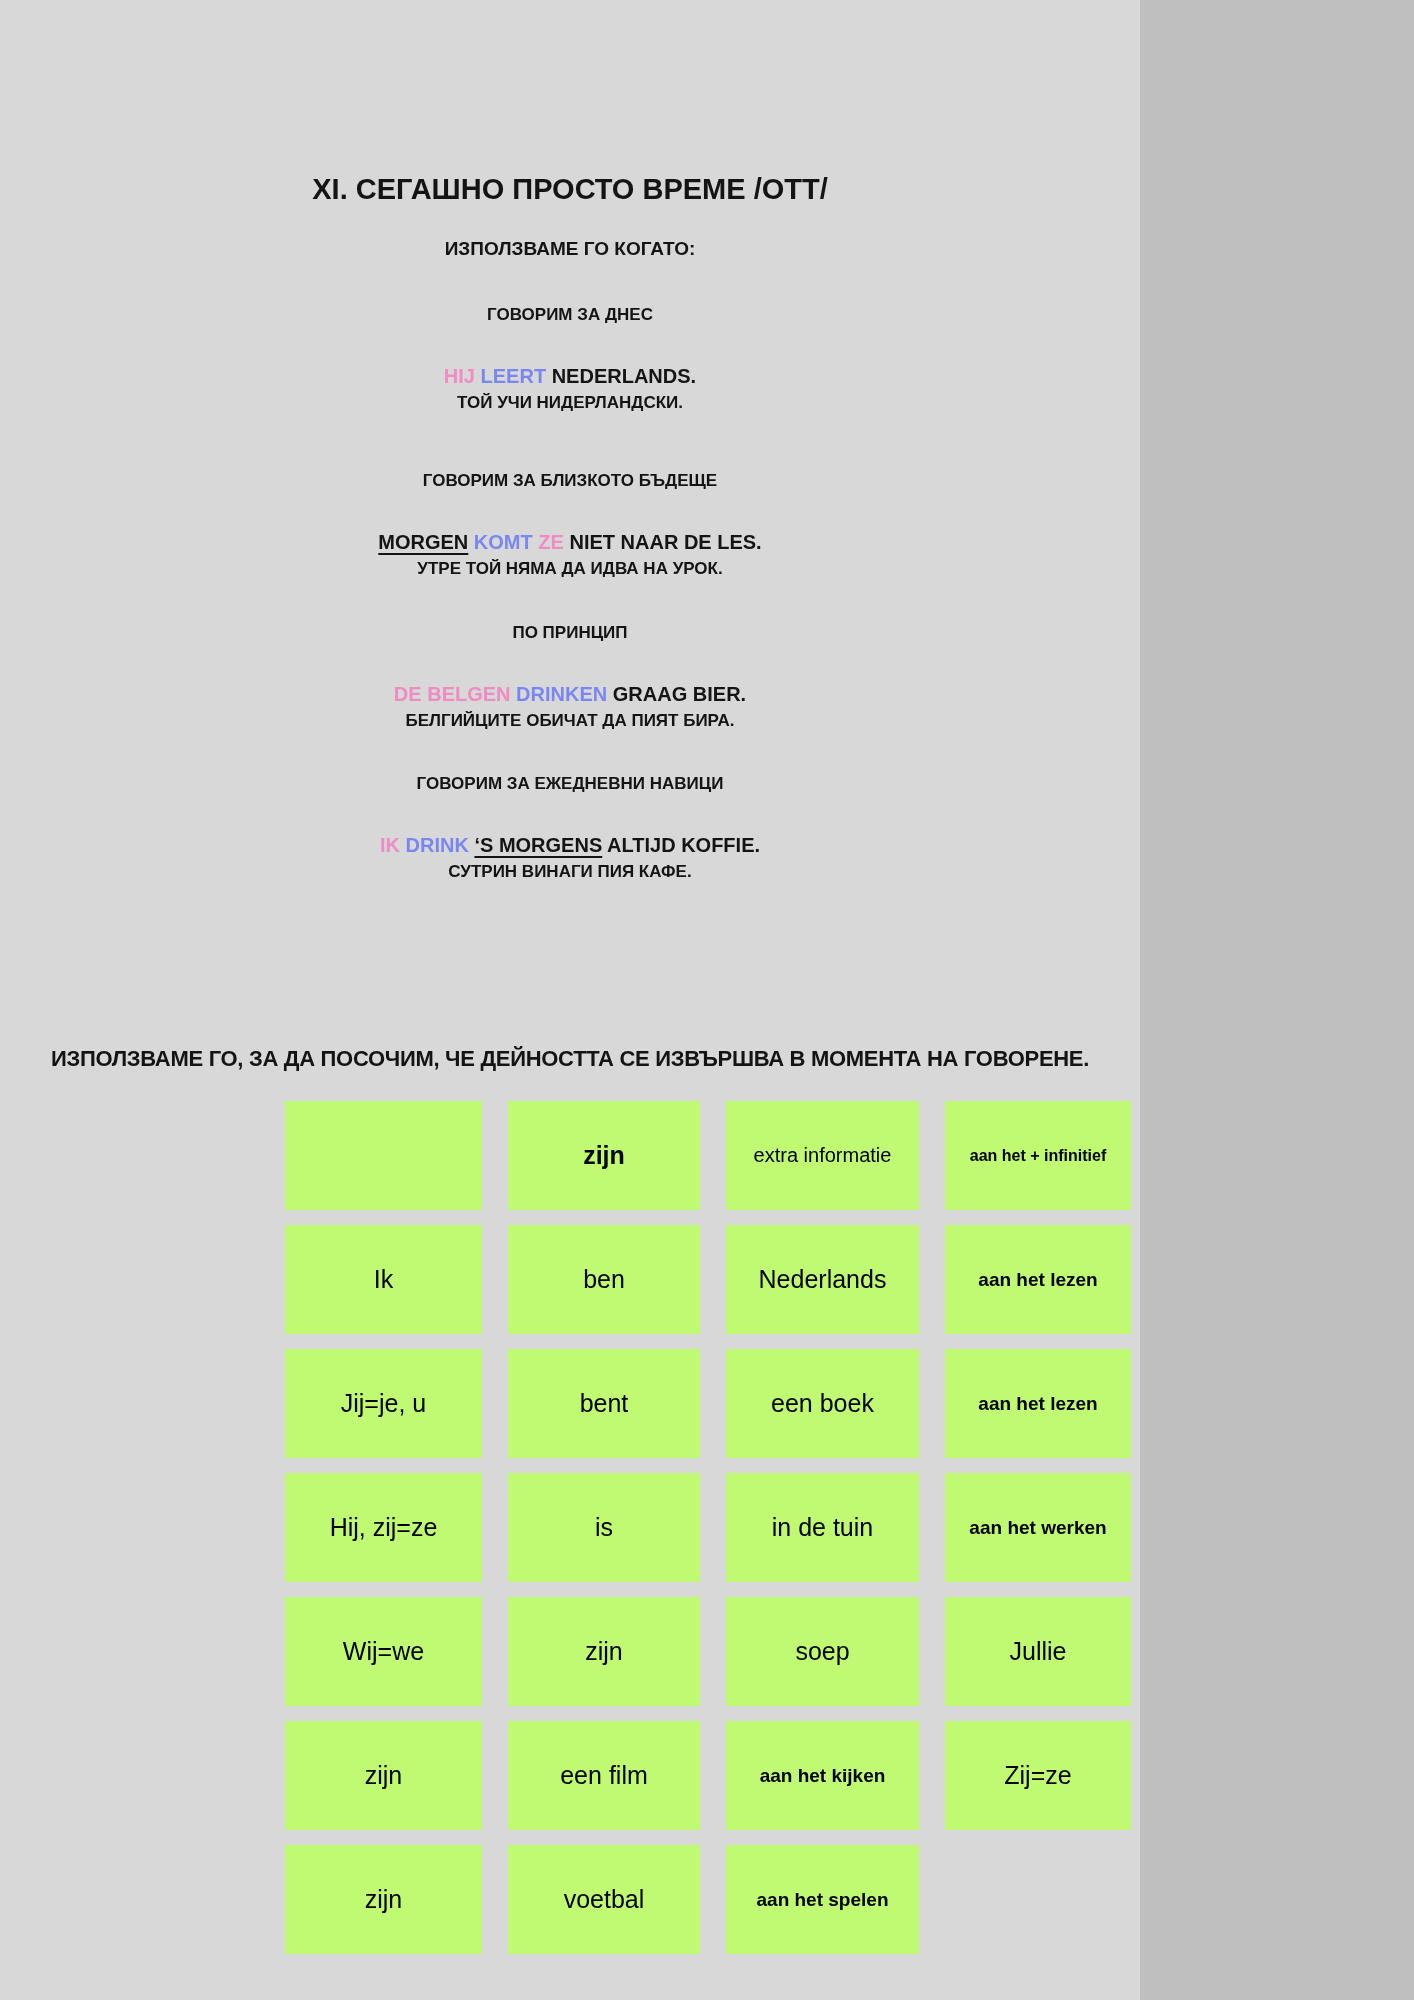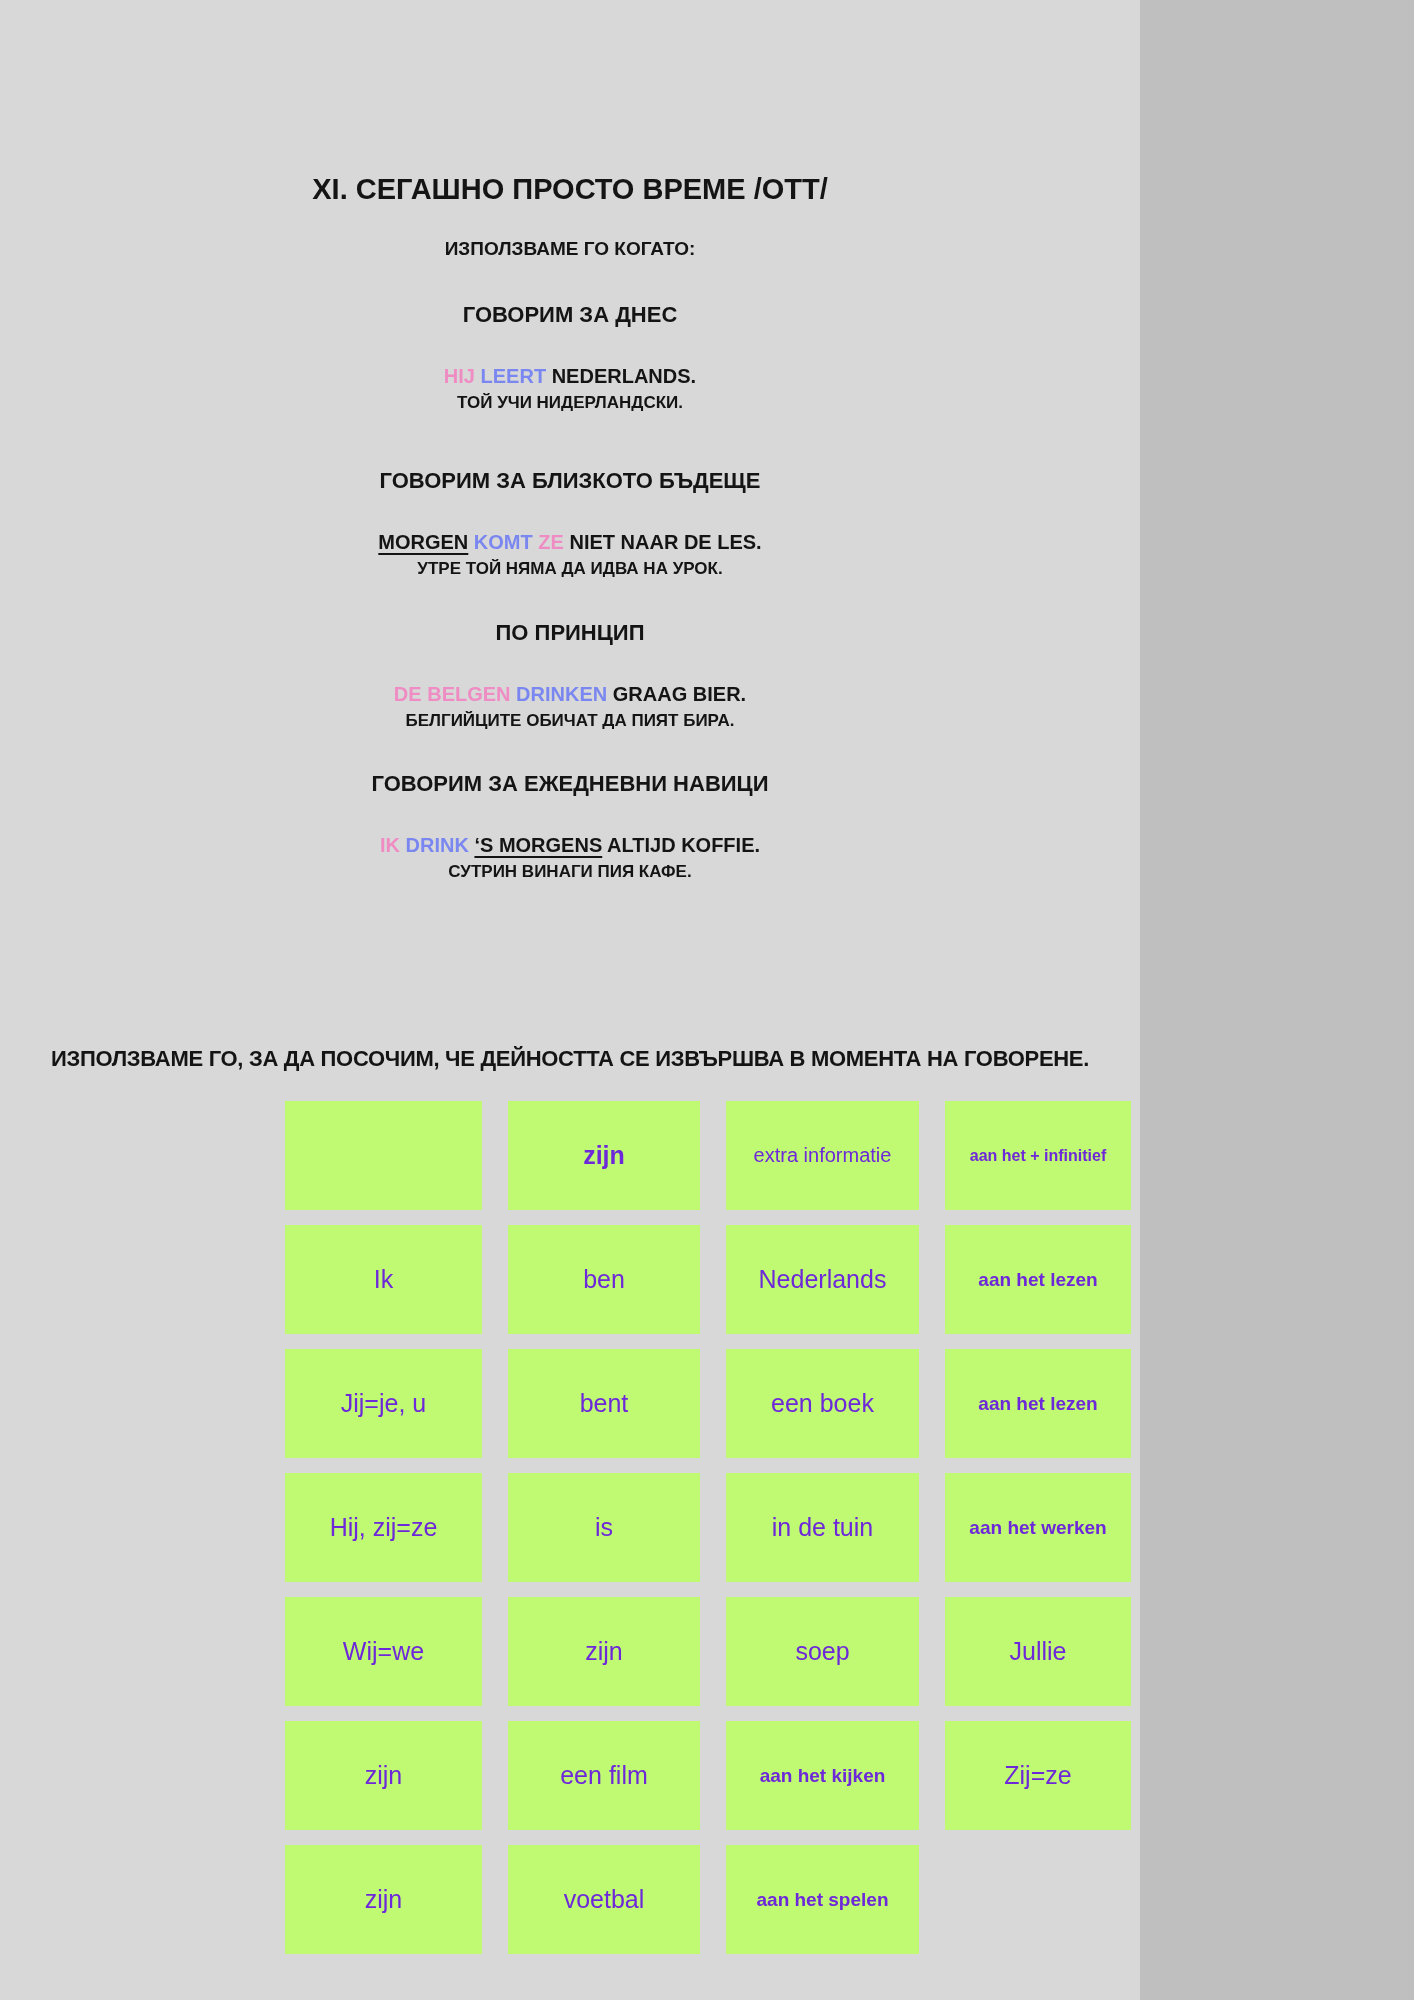--- a/index.html
+++ b/index.html
@@ -10,21 +10,21 @@
     font-family:"Liberation Sans","DejaVu Sans",sans-serif;
     color:var(--ink,#141414);
     overflow:hidden;
   }
   .centered{position:absolute;left:0;right:0;text-align:center;margin:0;}
 
   .xi-title{top:173px;font-size:29px;font-weight:700;letter-spacing:0px;}
   .xi-intro{top:238px;font-size:19px;font-weight:700;}
 
   .case{position:absolute;left:0;right:0;text-align:center;}
-  .case h3{margin:0 0 33px 0;font-size:22px;font-weight:700;line-height:30px;}
+  .case h3{margin:0 0 33px 0;font-size:17px;font-weight:700;line-height:30px;}
   .case .example{margin:0;font-size:20px;font-weight:700;line-height:26px;}
   .case .translation{margin:0;font-size:17px;font-weight:700;line-height:27px;}
   .case-1{top:300px;}
   .case-2{top:466px;}
   .case-3{top:618px;}
   .case-4{top:769px;}
 
   .seg-pink{color:var(--pink,#ee8cc3);}
   .seg-blue{color:var(--blue,#7b87f0);}
   .seg-ink{color:var(--ink,#141414);}
@@ -42,21 +42,21 @@
     position:absolute;left:285px;top:1101px;
     display:grid;
     grid-template-columns:197px 192px 193px 186px;
     grid-auto-rows:109px;
     column-gap:26px;row-gap:15px;
   }
   .cell{
     background:var(--cell_green,#c0fa72);
     display:flex;align-items:center;justify-content:center;
     text-align:center;
-    color:#6d28d9;
+    color:#000000;
     font-size:25px;font-weight:400;
   }
   .cell.h-zijn{font-weight:700;font-size:25px;}
   .cell.h-extra{font-size:20px;}
   .cell.h-inf{font-weight:700;font-size:16px;}
   .cell.c4{font-weight:700;font-size:19px;}
 
   .page-number{
     position:absolute;left:1280px;top:1928px;
     font-size:22px;font-weight:700;

